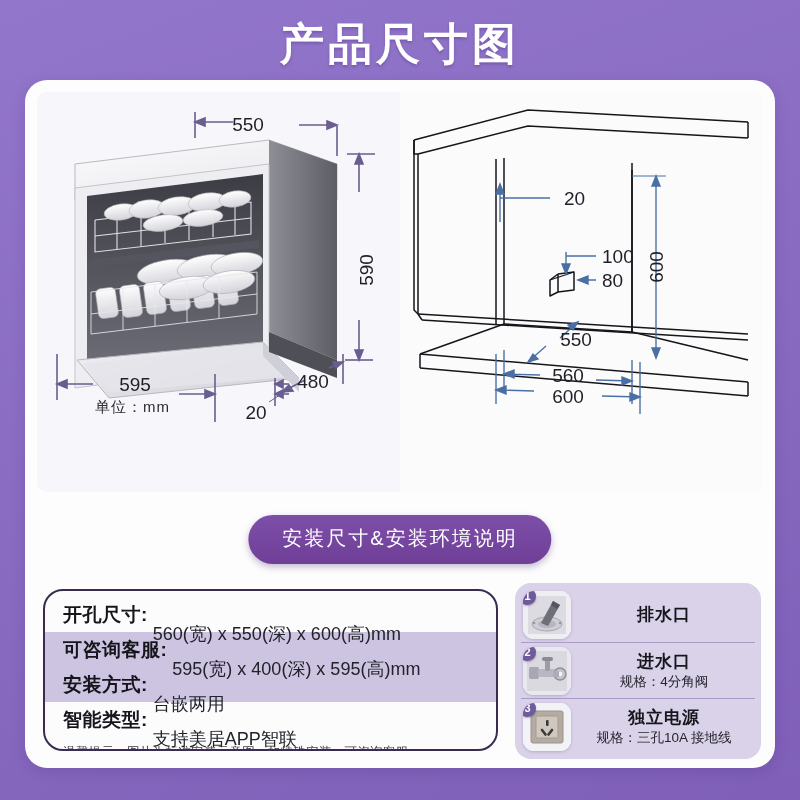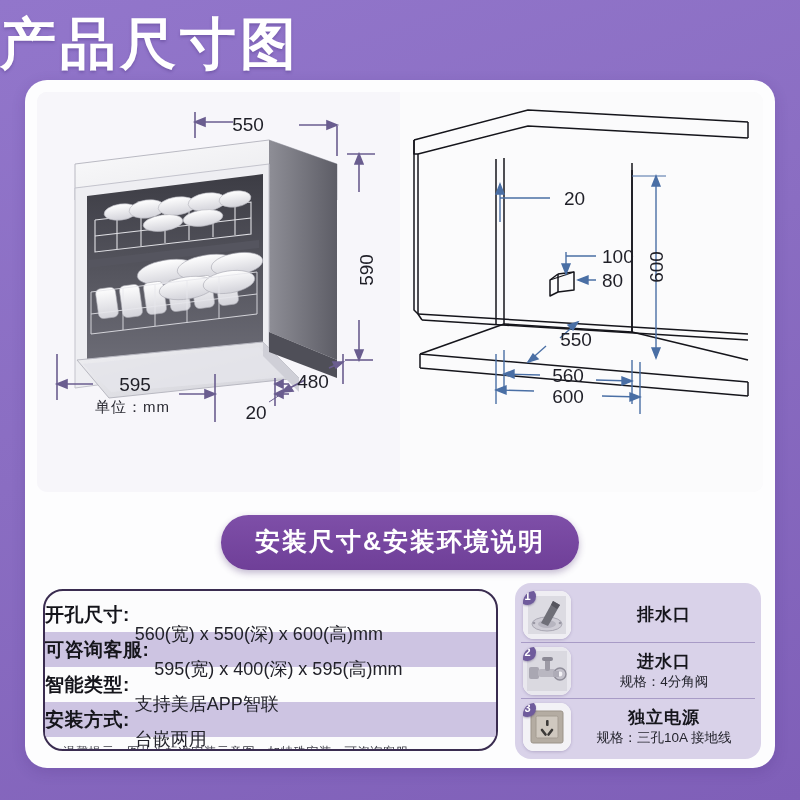--- a/index.html
+++ b/index.html
@@ -19,22 +19,23 @@
     height: 800px;
     background: linear-gradient(160deg, #9276cb 0%, #8a6dc2 45%, #7f5fb8 100%);
   }
 
   
   .page-title {
     position: absolute;
     top: 16px;
     left: 0;
     width: 800px;
+    text-align: center;
     color: #ffffff;
-    font-size: 56px;
+    font-size: 44px;
     font-weight: bold;
     letter-spacing: 4px;
     line-height: 56px;
     text-shadow: 0 2px 3px rgba(70,45,120,.35);
   }
 
   
   .card {
     position: absolute;
     left: 25px;
@@ -80,22 +81,22 @@
   }
 
   
   .banner {
     position: absolute;
     left: 50%;
     transform: translateX(-50%);
     top: 435px;
     background: linear-gradient(180deg, #7e4fa8 0%, #6f3f98 100%);
     color: #fff;
-    font-size: 25px;
-    font-weight: bold;
+    font-size: 20px;
+    font-weight: normal;
     letter-spacing: 2px;
     padding: 10px 34px 12px;
     border-radius: 30px;
     box-shadow: 0 3px 7px rgba(60,30,100,.3);
     white-space: nowrap;
   }
 
   
   .bottom {
     position: absolute;
@@ -116,20 +117,21 @@
     border-radius: 20px;
     background: #fcfcfd;
     box-sizing: border-box;
     padding: 6px 0 0 0;
     overflow: hidden;
   }
   .spec-row {
     height: 35px;
     display: flex;
     align-items: center;
+    padding-left: 18px;
     box-sizing: border-box;
   }
   .spec-row.alt { background: #cdc4e2; }
   .spec-key {
     font-size: 19px;
     font-weight: bold;
     color: #15151b;
     letter-spacing: 0.5px;
     white-space: nowrap;
   }
@@ -453,27 +455,27 @@
 
       <div class="spec-box">
         <div class="spec-row">
           <span class="spec-key">开孔尺寸:</span>
           <span class="spec-val">560(宽) x 550(深) x 600(高)mm</span>
         </div>
         <div class="spec-row alt">
           <span class="spec-key">可咨询客服:</span>
           <span class="spec-val">595(宽) x 400(深) x 595(高)mm</span>
         </div>
+        <div class="spec-row alt">
+          <span class="spec-key">安装方式:</span>
+          <span class="spec-val">台嵌两用</span>
+        </div>
         <div class="spec-row">
           <span class="spec-key">智能类型:</span>
           <span class="spec-val">支持美居APP智联</span>
-        </div>
-        <div class="spec-row alt">
-          <span class="spec-key">安装方式:</span>
-          <span class="spec-val">台嵌两用</span>
         </div>
         <div class="tip">温馨提示：图片为标准安装示意图，如特殊安装，可咨询客服</div>
       </div>
 
       <div class="req-panel">
 
         <div class="req-row">
           <div class="req-thumb">
             <span class="badge">1</span>
             <svg viewBox="0 0 48 48">

